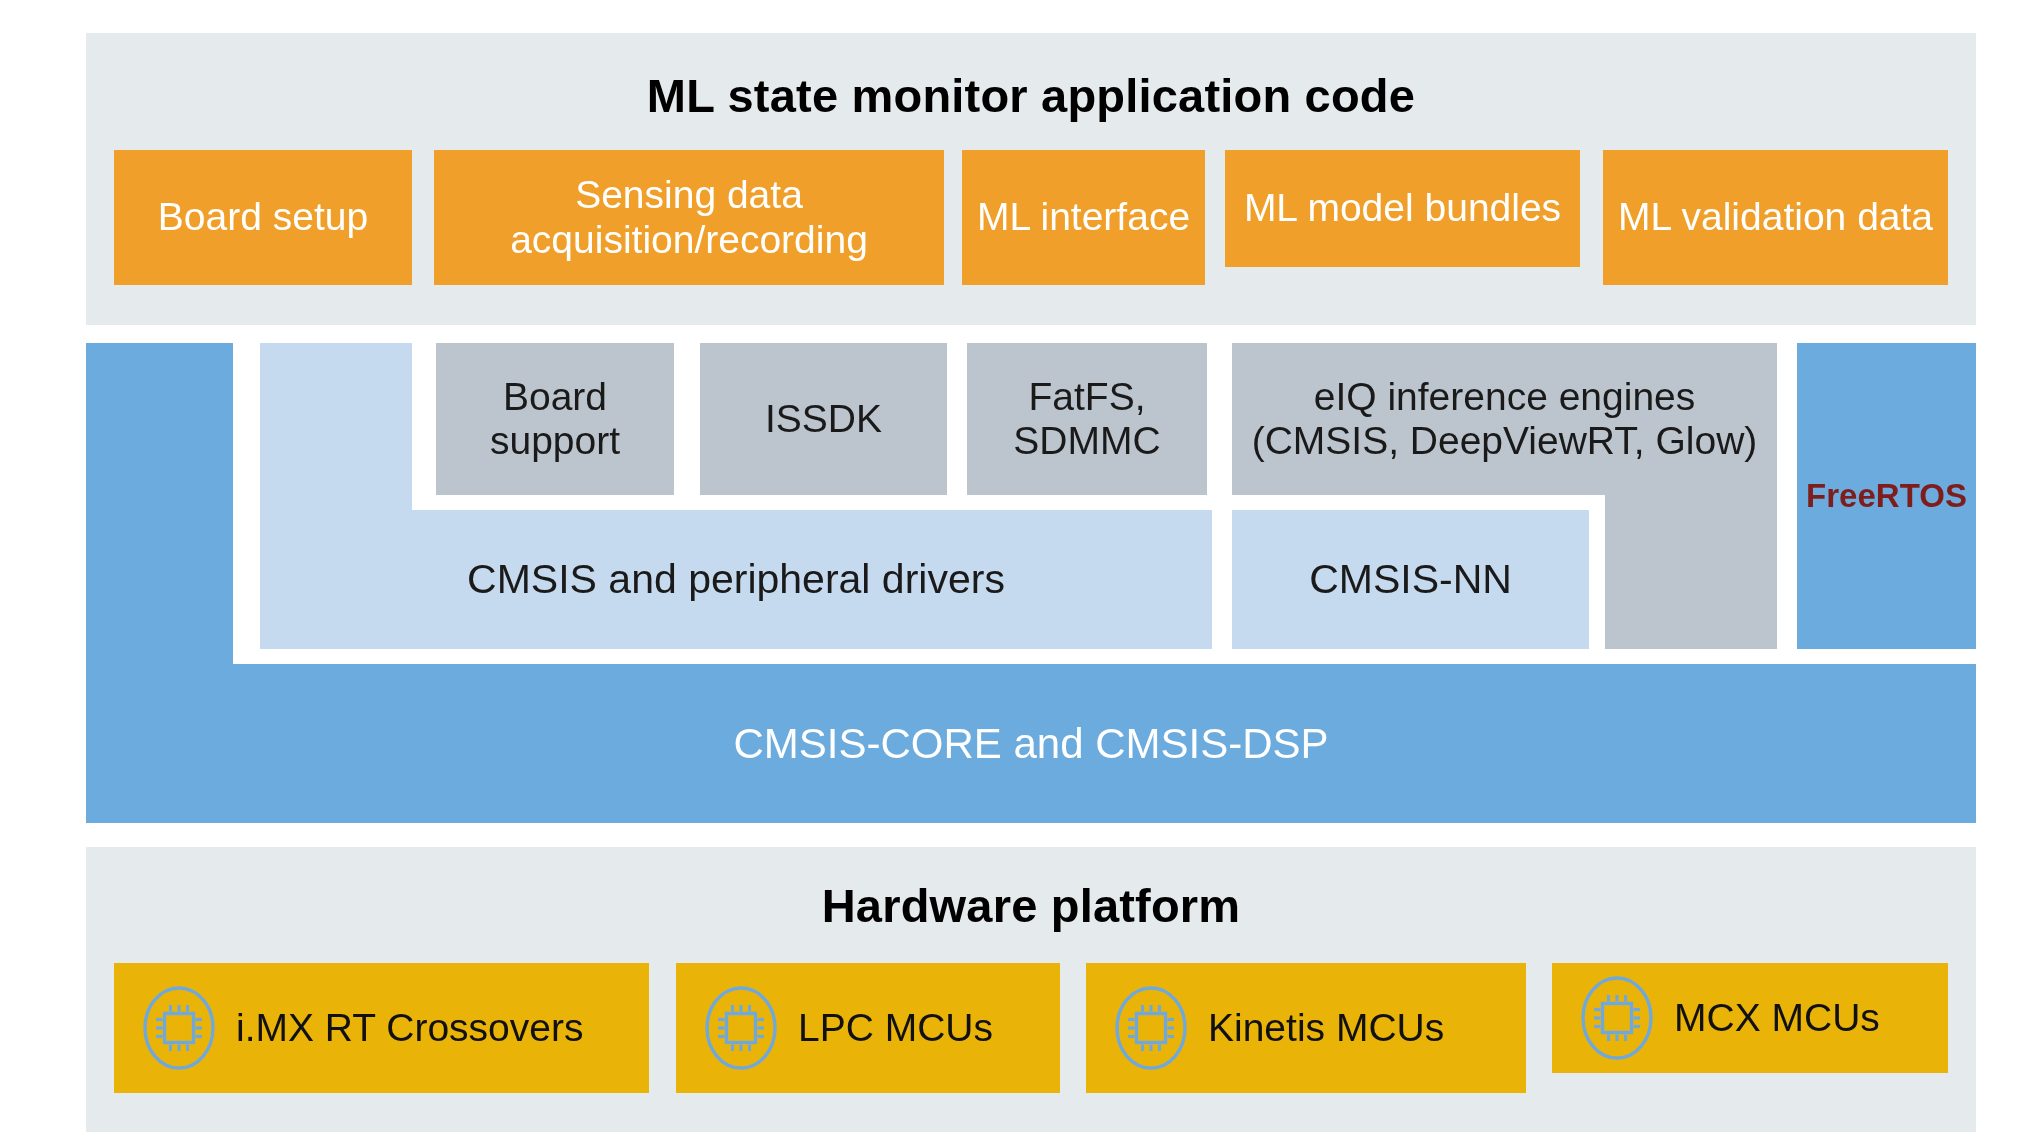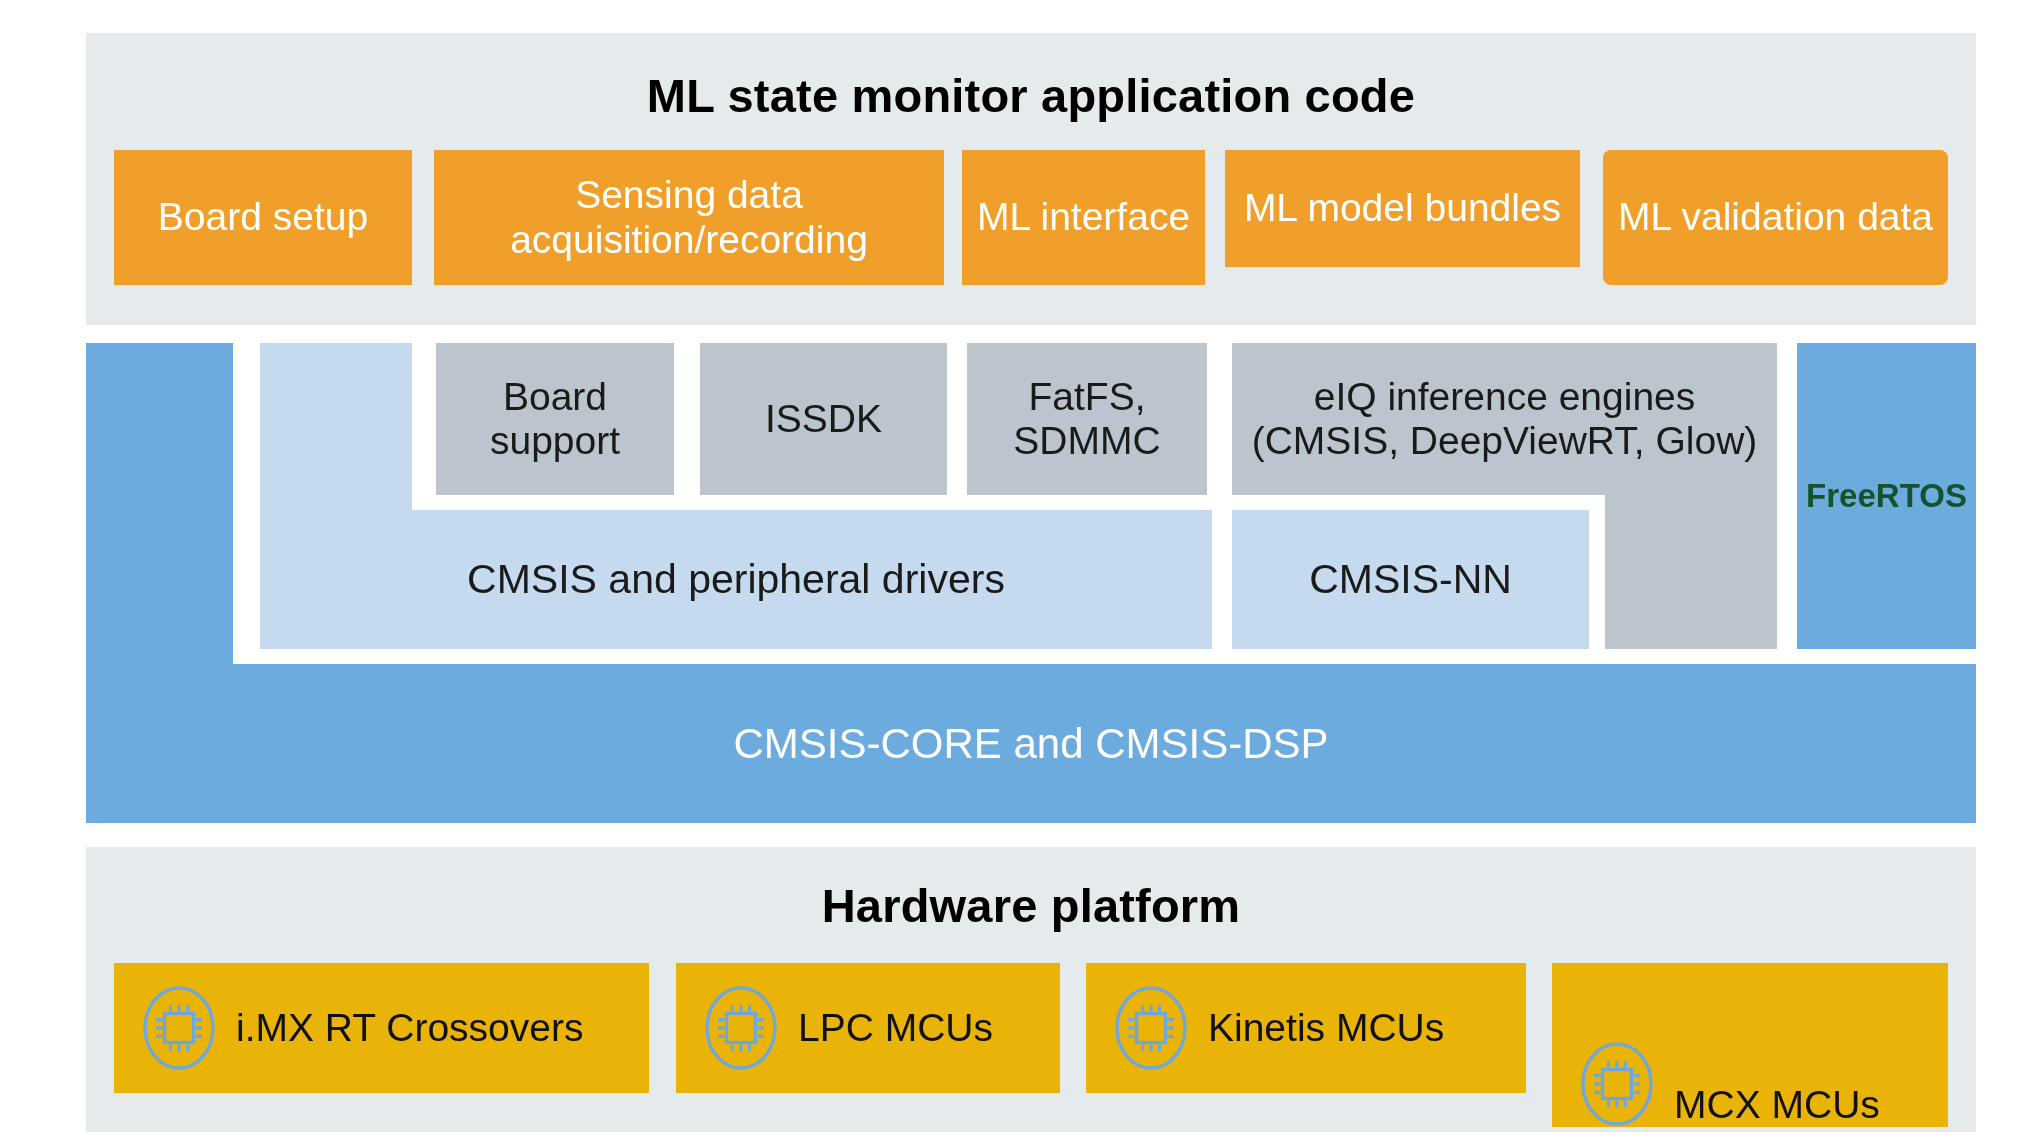--- a/index.html
+++ b/index.html
@@ -64,21 +64,21 @@
     color: #1a1a1a;
   }
   .gray {
     background: #bcc5ce;
     color: #1a1a1a;
   }
 
   .freertos-txt {
     font-size: 33px;
     font-weight: bold;
-    color: #14532d;
+    color: #7f1d1d;
     white-space: nowrap;
   }
 
   .core-txt {
     font-size: 42px;
     color: #ffffff;
   }
 
   
   .hw-card {
@@ -114,21 +114,21 @@
   <div class="panel-title" style="left:86px; top:50px; width:1890px; height:90px; font-size:47px;">ML state monitor application code</div>
 
   <div class="box orange" style="left:114px; top:150px; width:298px; height:135px;">Board setup</div>
 
   <div class="box orange" style="left:434px; top:150px; width:510px; height:135px; padding:0 14px;">Sensing data acquisition/recording</div>
 
   <div class="box orange" style="left:962px; top:150px; width:243px; height:135px;">ML interface</div>
 
   <div class="box orange" style="left:1225px; top:150px; width:355px; height:117px;">ML model bundles</div>
 
-  <div class="box orange" style="left:1603px; top:150px; width:345px; height:135px;border-radius:8px;">ML validation data</div>
+  <div class="box orange" style="left:1603px; top:150px; width:345px; height:135px;">ML validation data</div>
 
   <div style="position:absolute; left:86px; top:343px; width:147px; height:480px; background:#6cabdd;"></div>
   <div class="box blue-deep" style="left:86px; top:664px; width:1890px; height:159px;">
     <span class="core-txt">CMSIS-CORE and CMSIS-DSP</span>
   </div>
 
   <div style="position:absolute; left:260px; top:343px; width:152px; height:306px; background:#c6daef;"></div>
   <div class="box blue-light" style="left:260px; top:510px; width:952px; height:139px; font-size:41px;">CMSIS and peripheral drivers</div>
 
   <div class="box blue-light" style="left:1232px; top:510px; width:357px; height:139px; font-size:41px;">CMSIS-NN</div>
@@ -216,21 +216,21 @@
           <line x1="20" y1="51.5" x2="26.5" y2="51.5"></line>
           <line x1="59.5" y1="34.5" x2="66" y2="34.5"></line>
           <line x1="59.5" y1="43" x2="66" y2="43"></line>
           <line x1="59.5" y1="51.5" x2="66" y2="51.5"></line>
         </g>
       </svg>
     </span>
     <span class="hw-label">Kinetis MCUs</span>
   </div>
 
-  <div class="hw-card" style="left:1552px; top:963px; width:396px; height:164px;align-items:flex-end;">
+  <div class="hw-card" style="left:1552px; top:963px; width:396px; height:110px;">
     <span class="hw-icon">
       <svg width="86" height="86" viewBox="0 0 86 86" aria-hidden="true">
         <ellipse cx="43" cy="43" rx="34" ry="40" fill="none" stroke="#6fa8dc" stroke-width="3.4"></ellipse>
         <rect x="28.5" y="28.5" width="29" height="29" fill="none" stroke="#6fa8dc" stroke-width="3.4"></rect>
         <g stroke="#6fa8dc" stroke-width="3.2" stroke-linecap="butt">
           <line x1="34.5" y1="20" x2="34.5" y2="26.5"></line>
           <line x1="43" y1="20" x2="43" y2="26.5"></line>
           <line x1="51.5" y1="20" x2="51.5" y2="26.5"></line>
           <line x1="34.5" y1="59.5" x2="34.5" y2="66"></line>
           <line x1="43" y1="59.5" x2="43" y2="66"></line>

